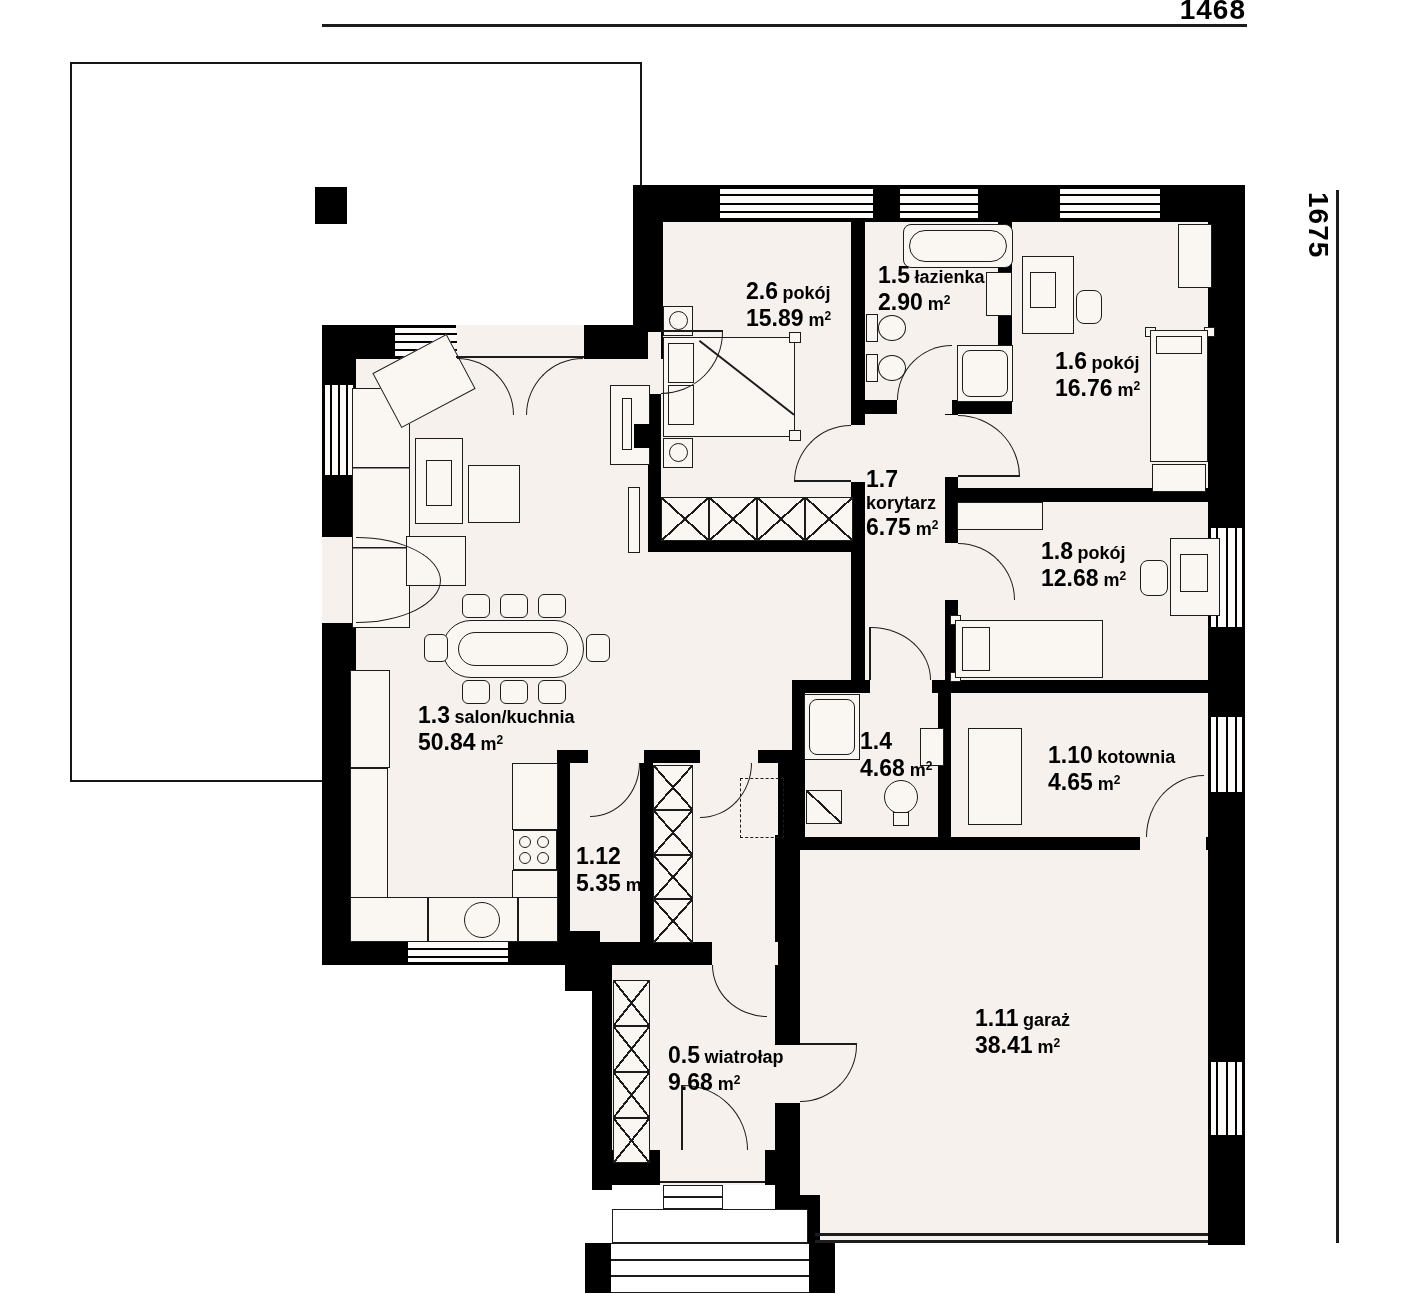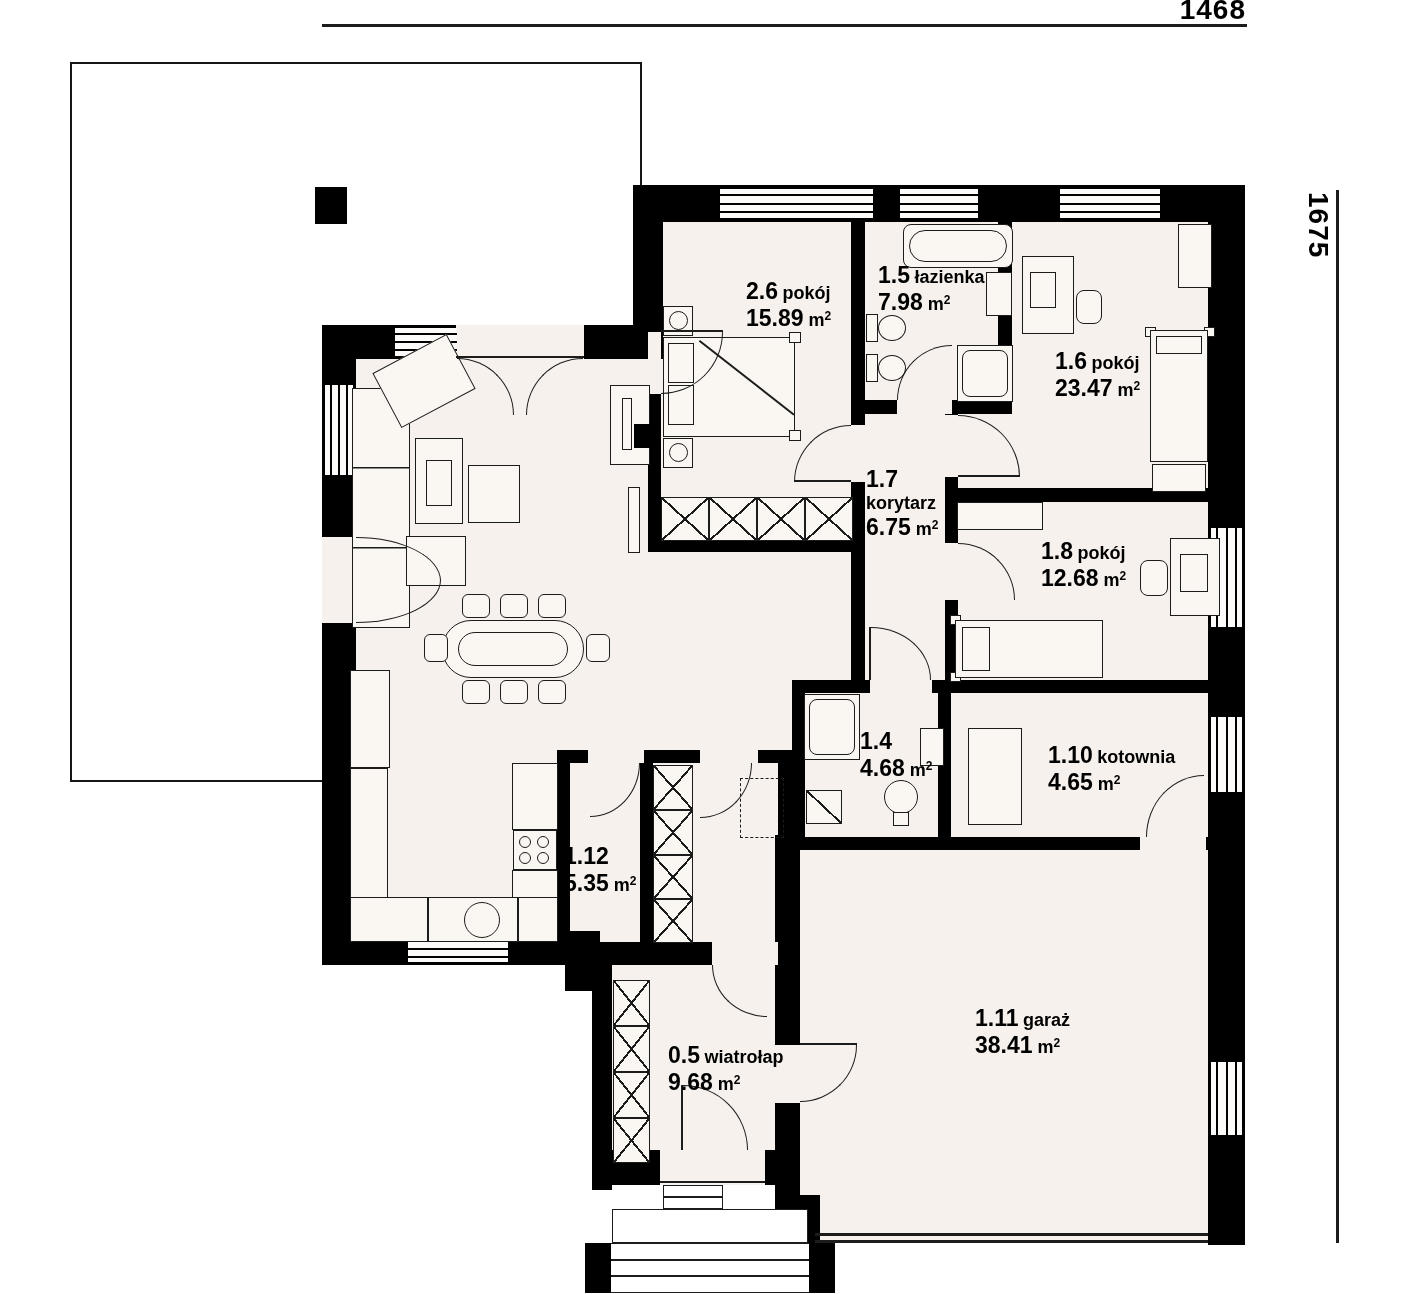--- a/index.html
+++ b/index.html
@@ -254,31 +254,35 @@
 
   <div class="ln" style="left:322px;top:24px;width:925px;height:3px;"></div>
   <div class="dim" style="left:1150px;top:-6px;width:96px;text-align:right;">1468</div>
   <div class="ln" style="left:1336px;top:190px;width:3px;height:1053px;"></div>
   <div class="dim vert" style="left:1334px;top:192px;">1675</div>
 
   <div class="lbl" style="left:668px;top:1042px;">
     <div><span class="num">0.5</span> <span class="nm">wiatrołap</span></div>
     <div><span class="num">9.68</span><span class="nm unit">m</span><sup>2</sup></div>
   </div>
+  <div class="lbl" style="left:418px;top:702px;">
+    <div><span class="num">1.3</span> <span class="nm">salon/kuchnia</span></div>
+    <div><span class="num">50.84</span><span class="nm unit">m</span><sup>2</sup></div>
+  </div>
   <div class="lbl" style="left:746px;top:278px;">
     <div><span class="num">2.6</span> <span class="nm">pokój</span></div>
     <div><span class="num">15.89</span><span class="nm unit">m</span><sup>2</sup></div>
   </div>
   <div class="lbl" style="left:878px;top:262px;">
     <div><span class="num">1.5</span> <span class="nm">łazienka</span></div>
-    <div><span class="num">7.98</span><span class="nm unit">m</span><sup>2</sup></div>
+    <div><span class="num">2.90</span><span class="nm unit">m</span><sup>2</sup></div>
   </div>
   <div class="lbl" style="left:1055px;top:348px;">
     <div><span class="num">1.6</span> <span class="nm">pokój</span></div>
-    <div><span class="num">23.47</span><span class="nm unit">m</span><sup>2</sup></div>
+    <div><span class="num">16.76</span><span class="nm unit">m</span><sup>2</sup></div>
   </div>
   <div class="lbl" style="left:866px;top:466px;">
     <div><span class="num">1.7</span></div>
     <div><span class="nm">korytarz</span></div>
     <div><span class="num">6.75</span><span class="nm unit">m</span><sup>2</sup></div>
   </div>
   <div class="lbl" style="left:1041px;top:538px;">
     <div><span class="num">1.8</span> <span class="nm">pokój</span></div>
     <div><span class="num">12.68</span><span class="nm unit">m</span><sup>2</sup></div>
   </div>
@@ -287,18 +291,18 @@
     <div><span class="num">4.68</span><span class="nm unit">m</span><sup>2</sup></div>
   </div>
   <div class="lbl" style="left:1048px;top:742px;">
     <div><span class="num">1.10</span> <span class="nm">kotownia</span></div>
     <div><span class="num">4.65</span><span class="nm unit">m</span><sup>2</sup></div>
   </div>
   <div class="lbl" style="left:975px;top:1005px;">
     <div><span class="num">1.11</span> <span class="nm">garaż</span></div>
     <div><span class="num">38.41</span><span class="nm unit">m</span><sup>2</sup></div>
   </div>
-  <div class="lbl" style="left:564px;top:843px;">
+  <div class="lbl" style="left:576px;top:843px;">
     <div><span class="num">1.12</span></div>
     <div><span class="num">5.35</span><span class="nm unit">m</span><sup>2</sup></div>
   </div>
 
 </div>
 
 </body></html>

